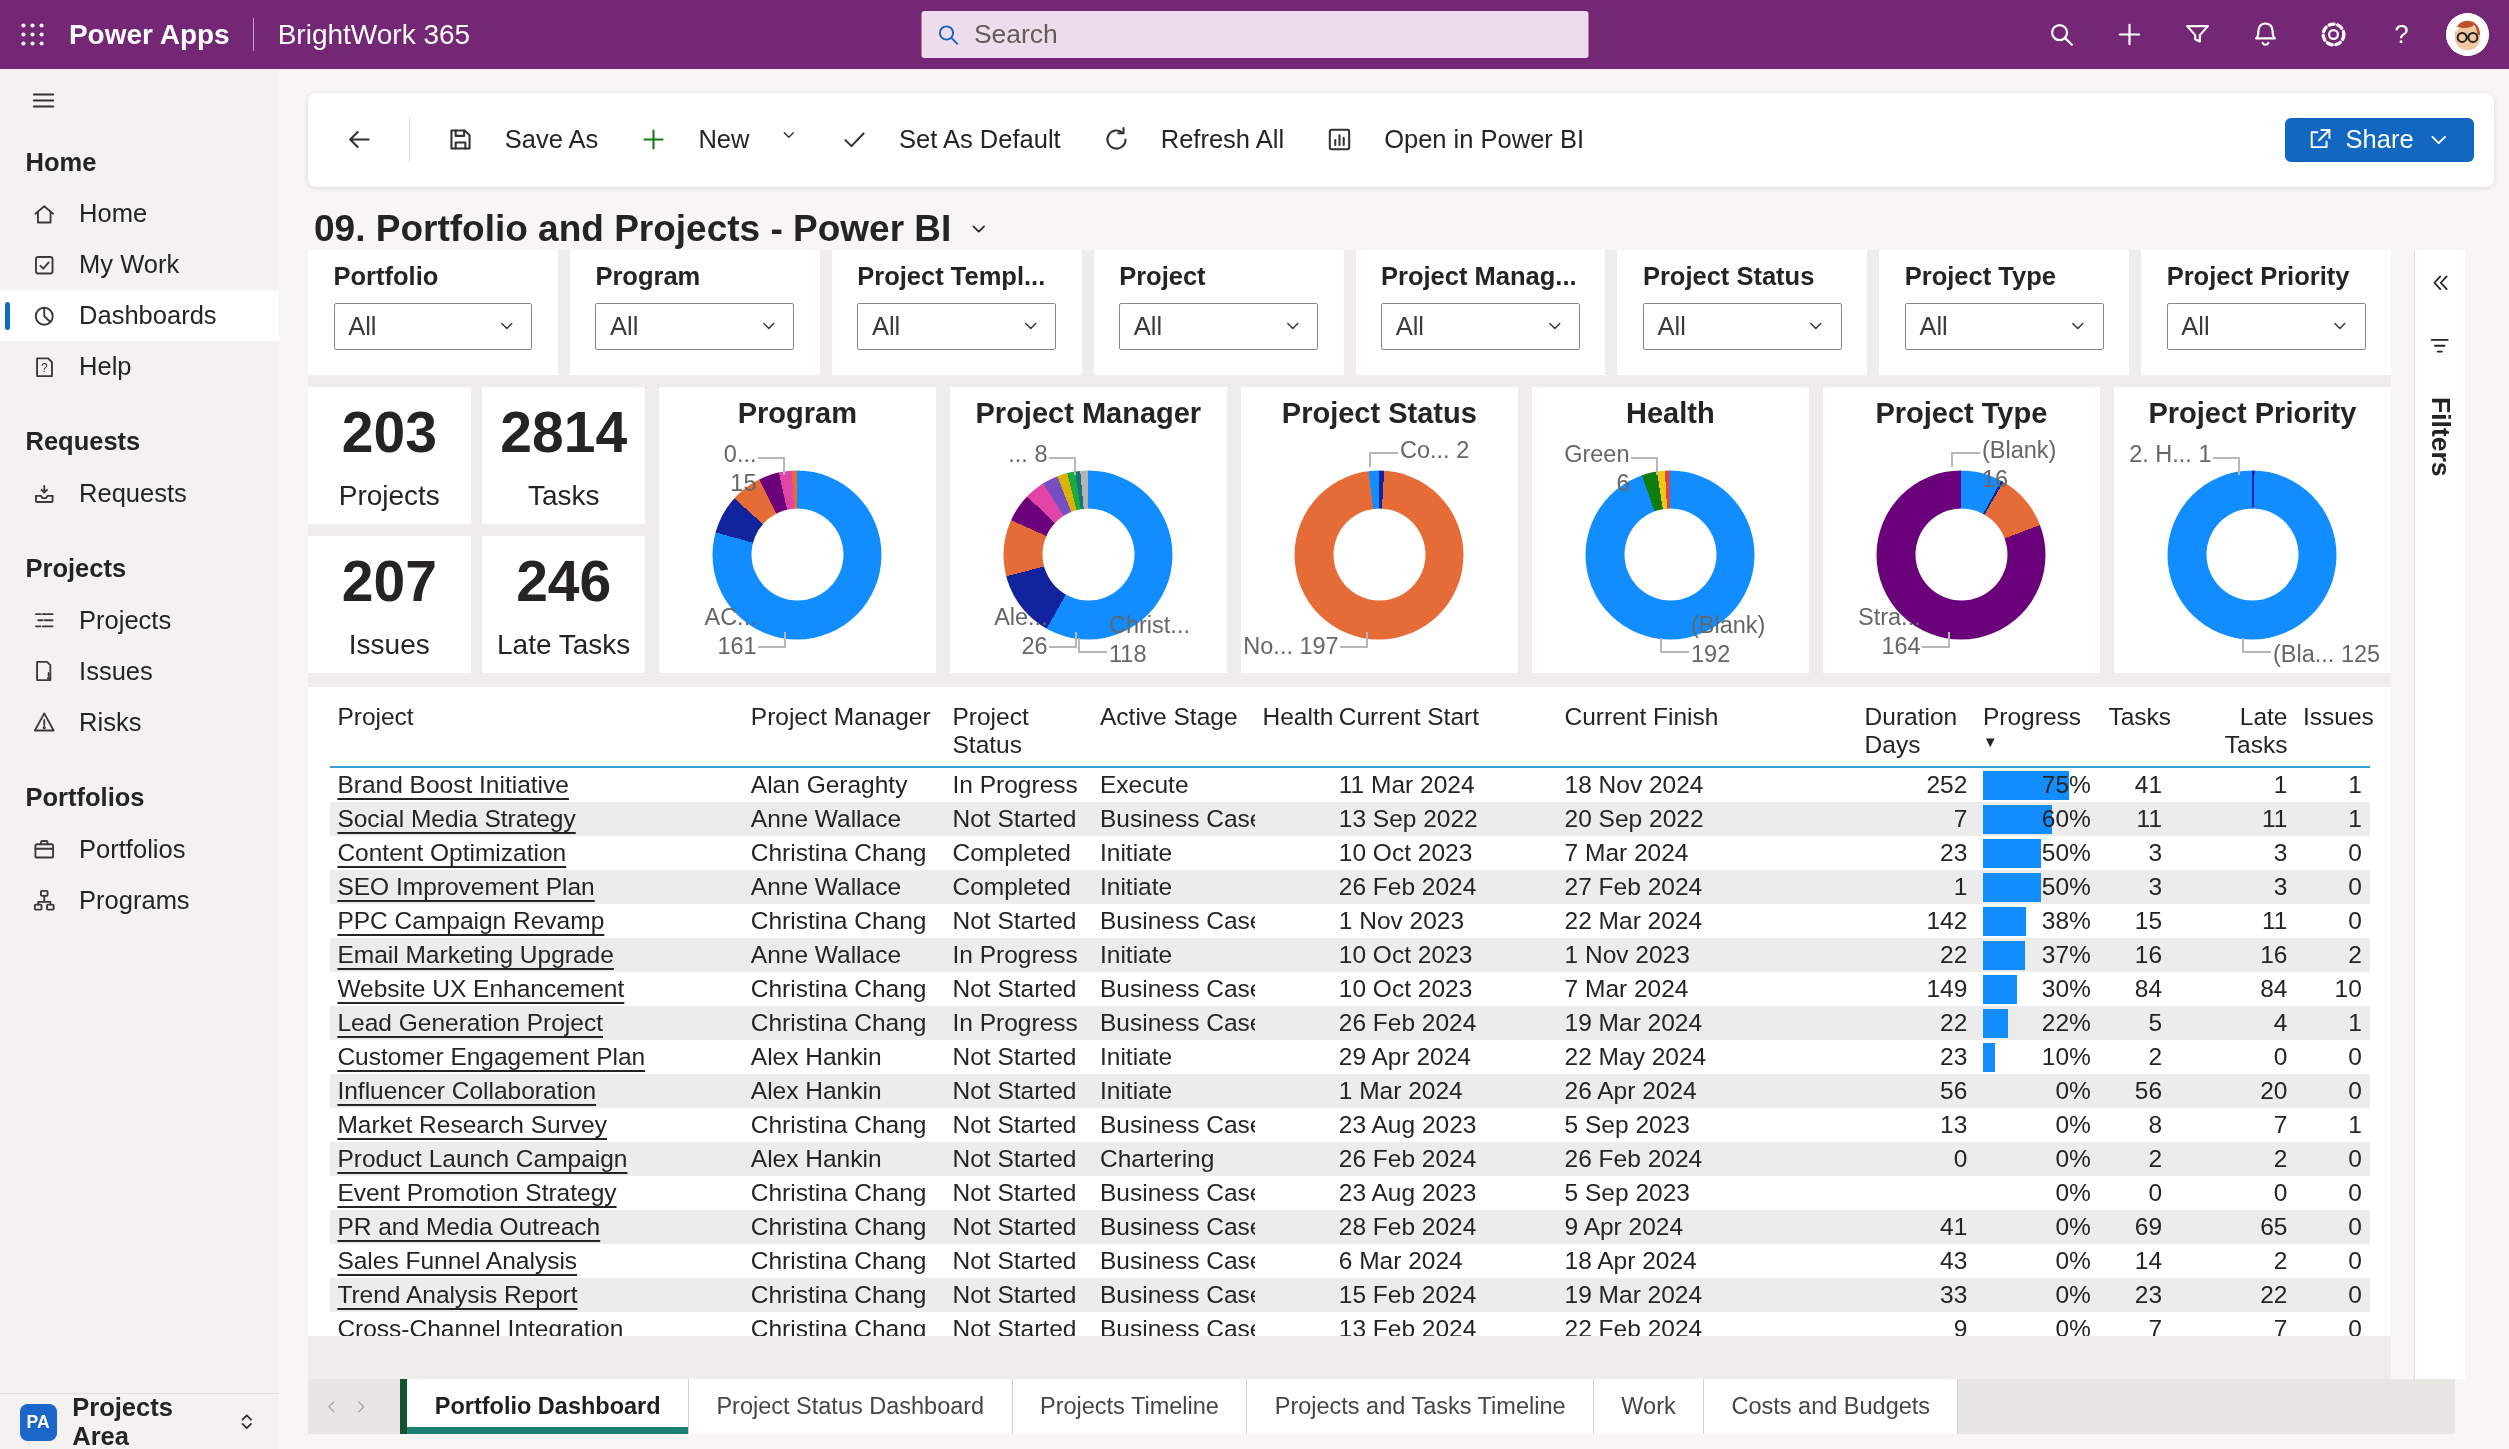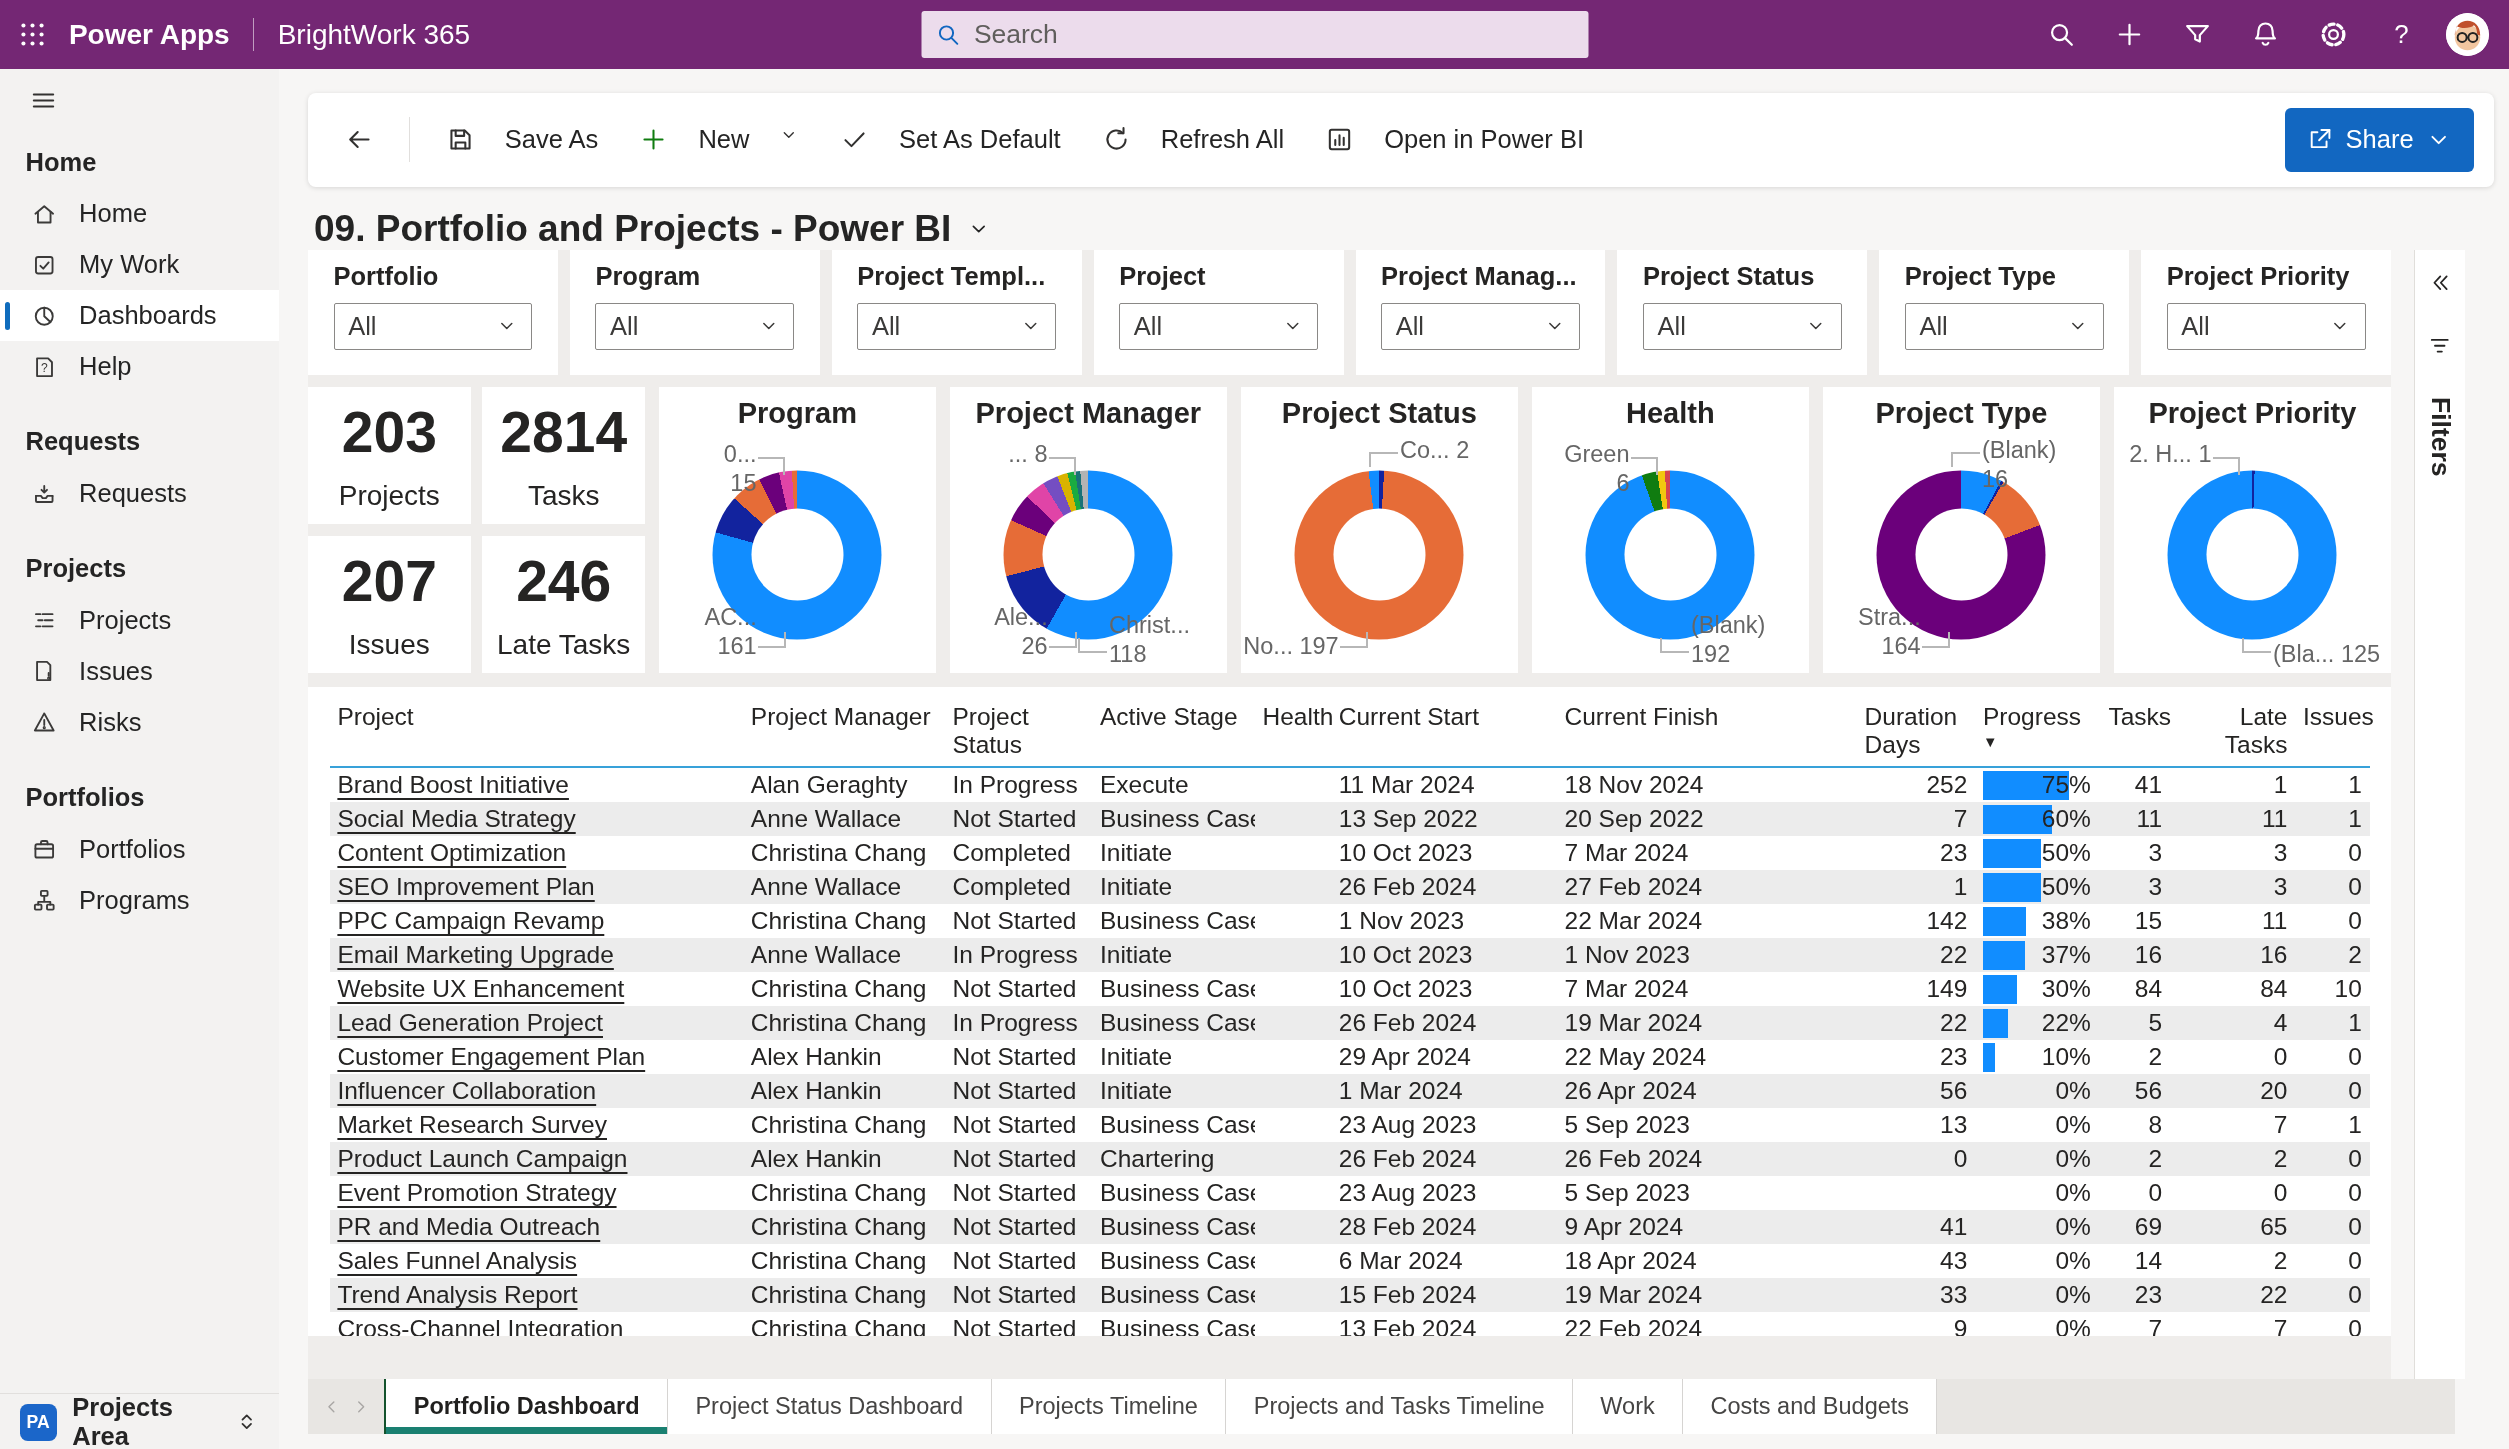--- a/index.html
+++ b/index.html
@@ -43,21 +43,21 @@
   .updown{width:25.5px;height:25.5px;color:#323130;}
 
   
   .main{position:absolute;top:69px;left:279px;right:0;bottom:0;background:#f7f6f5;}
   .cmdbar{position:absolute;top:23.5px;left:29px;width:2186px;height:94px;background:#fff;border-radius:7.8px;box-shadow:0 1px 4.9px rgba(0,0,0,.13);display:flex;align-items:center;padding:0 19.6px;gap:5.9px;}
   .cmd-btn{display:flex;align-items:flex-start;gap:30px;background:none;border:none;font-size:25.5px;color:#242424;font-family:inherit;padding:11.8px 17.6px;border-radius:5.9px;cursor:pointer;white-space:nowrap;}
   .cmd-btn .icon{width:29px;height:29px;color:#323130;}
   .icon.green{color:#107c10;}
   .icon.small{width:19.6px;height:19.6px;}
   .cmd-divider{width:1px;height:45px;background:#e1dfdd;margin:0 11.8px;}
-  .share-btn{margin-left:auto;display:flex;align-items:center;gap:11.8px;background:#1267c1;border:none;color:#fff;font-size:25.5px;font-family:inherit;height:64px;padding:0 21.6px;border-radius:5.9px;cursor:pointer;}
+  .share-btn{margin-left:auto;display:flex;align-items:center;gap:11.8px;background:#1267c1;border:none;color:#fff;font-size:25.5px;font-family:inherit;height:44px;padding:0 21.6px;border-radius:5.9px;cursor:pointer;}
   .share-btn .icon{color:#fff;width:27.4px;height:27.4px;}
   .title-row{position:absolute;top:139px;left:35px;display:flex;align-items:center;gap:15.7px;}
   .title-row h1{font-size:37px;font-weight:600;color:#242424;white-space:nowrap;}
   .title-chev{width:23.5px;height:23.5px;color:#242424;cursor:pointer;}
 
   
   .canvas{position:absolute;top:181px;left:29px;width:2083px;height:1129px;background:#efedeb;}
   .filters-row{position:absolute;top:0;left:0;right:0;height:125px;display:flex;gap:12px;}
   .slicer-card{flex:1;background:#fff;padding:11.8px 25.5px 0;overflow:hidden;}
   .slicer-label{font-size:25.5px;font-weight:600;color:#252423;white-space:nowrap;overflow:hidden;}
@@ -106,21 +106,21 @@
   .rail-btn{background:none;border:none;cursor:pointer;padding:0;color:#252423;}
   .rail .icon{width:25.5px;height:25.5px;color:#252423;}
   .rail-text{writing-mode:vertical-rl;font-size:26.5px;font-weight:600;color:#252423;}
 
   
   .tabsbar{position:absolute;left:29px;top:1310px;width:2147px;height:55px;background:#e8e6e3;display:flex;align-items:center;}
   .tab-arrows{display:flex;align-items:center;gap:9.8px;padding:0 13.7px;color:#a8a6a4;}
   .tab-arrows .icon{width:19.6px;height:19.6px;}
   #tabs{display:flex;height:100%;}
   .tab{padding:0 27.4px;font-size:23.5px;background:#fff;border-right:1px solid #d6d4d2;display:flex;align-items:center;color:#464544;position:relative;cursor:pointer;white-space:nowrap;}
-  .tab:first-child{border-left:2px solid #14532d;}
+  .tab:first-child{border-left:7px solid #14532d;margin-left:16px;}
   .tab.active{font-weight:bold;color:#201f1e;}
   .tab.active::after{content:'';position:absolute;left:0;right:0;bottom:0;height:6.9px;background:#1a8071;}
 </style>
 </head>
 <body>
 
 <div class="screen">
 
   <header class="topbar">
     <button class="waffle">

